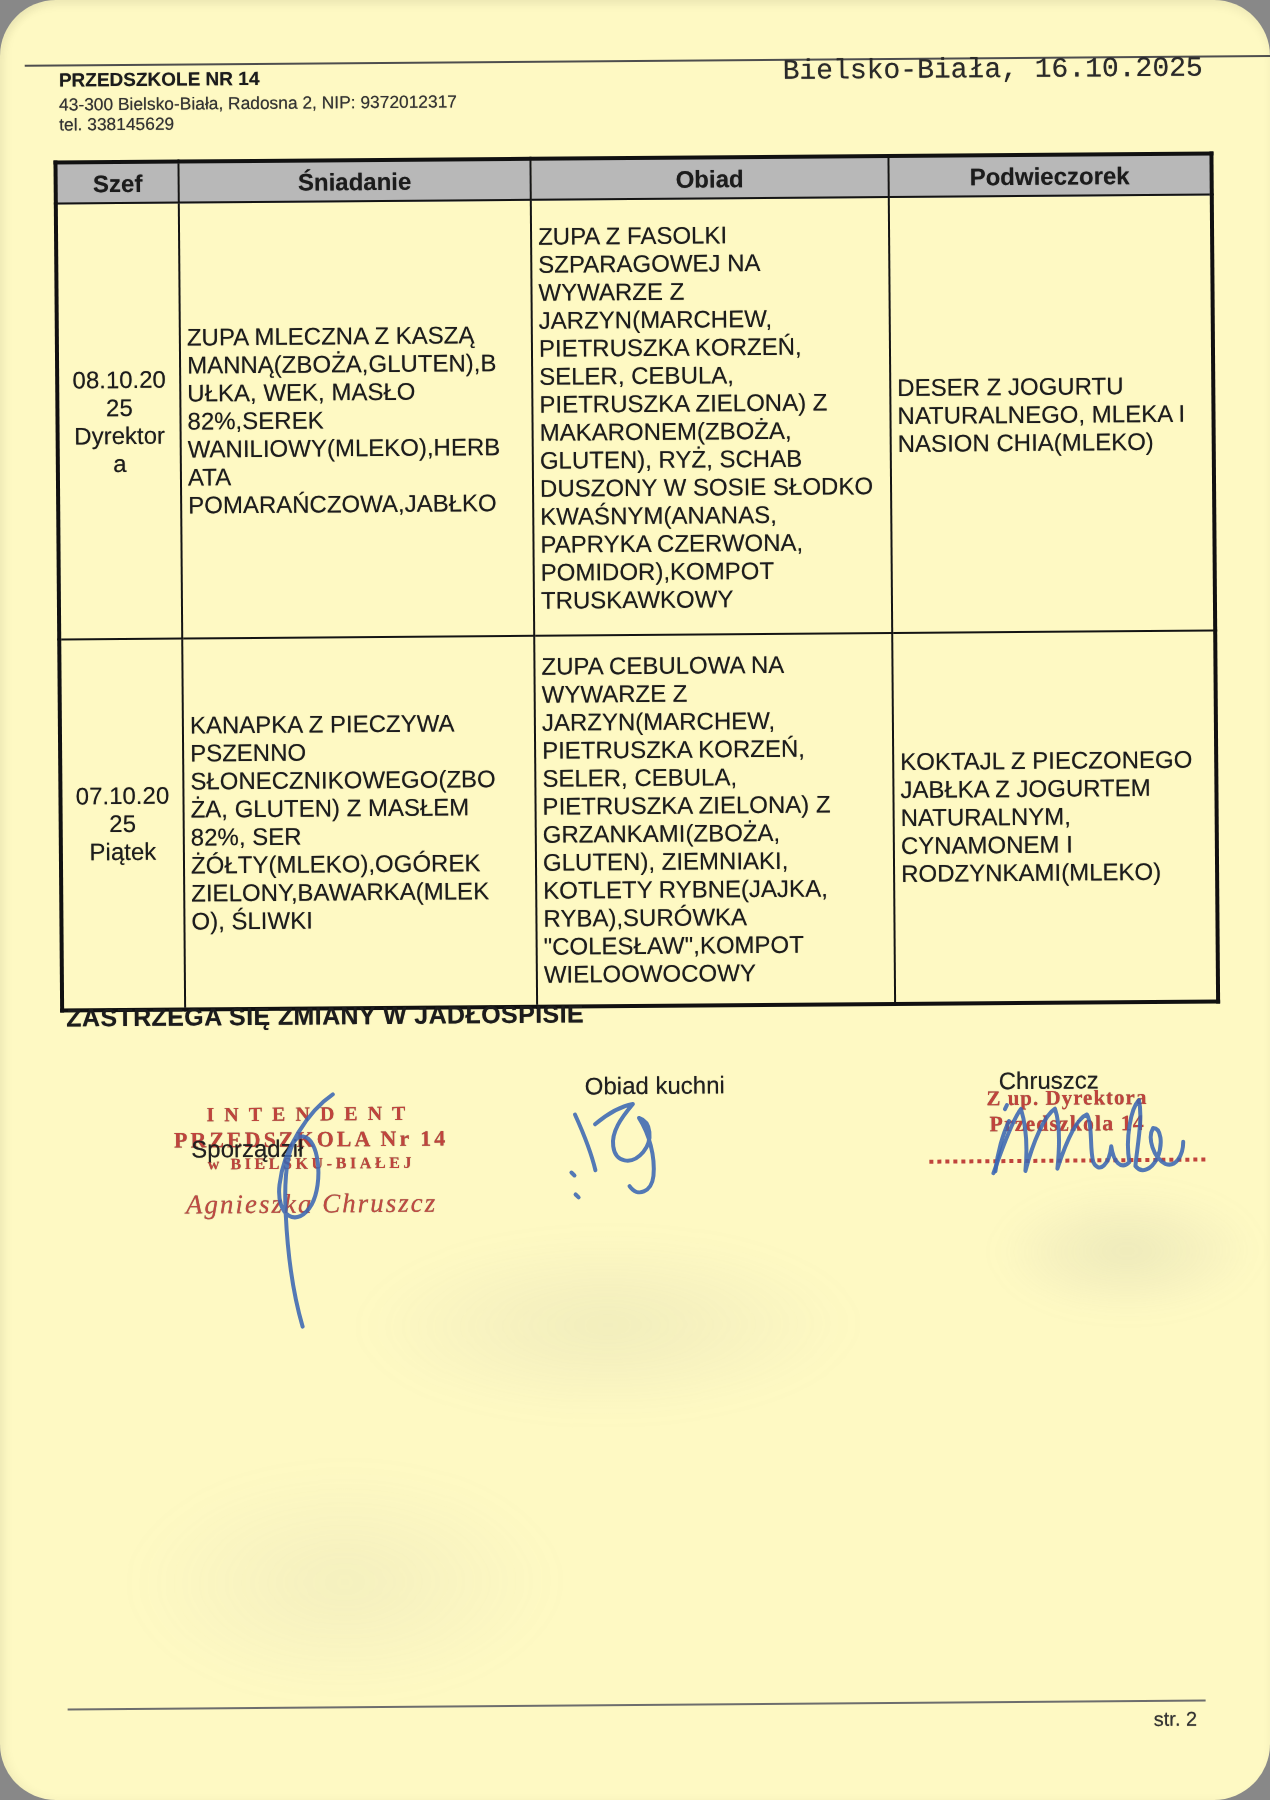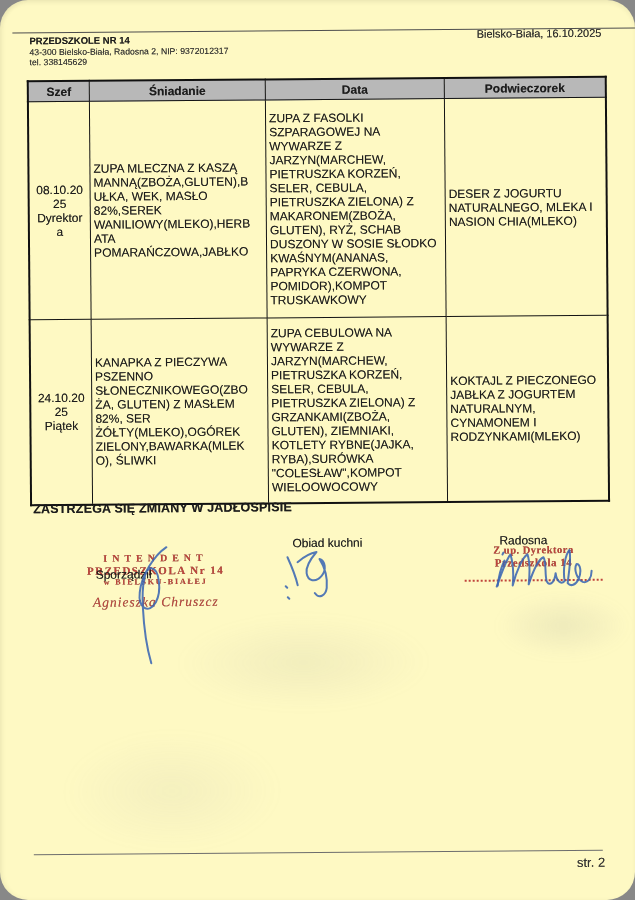--- a/index.html
+++ b/index.html
@@ -19,21 +19,21 @@
     transform:rotate(-0.45deg);
     transform-origin:50% 55%;
   }
   .soft{ text-shadow:0 0 .4px rgba(0,0,0,.5); }
 
   
   .top-rule{position:absolute;left:16px;right:-4px;top:30px;border-top:1.5px solid #4e4e4e;}
   .letterhead{position:absolute;left:33px;top:34px;line-height:10.5px;}
   .org-name{font-weight:bold;font-size:9.5px;}
   .org-sub{font-size:8.7px;color:#333;}
-  .place-date{position:absolute;right:30px;top:29px;font-size:11px;color:#2a2a2a;}
+  .place-date{position:absolute;right:30px;top:29px;font-size:14px;color:#2a2a2a;font-family:Liberation Mono, monospace;}
 
   
   table.menu{
     position:absolute;left:30px;top:78px;
     width:573px;border-collapse:collapse;table-layout:fixed;
     font-size:12px;line-height:14px;
   }
   table.menu th, table.menu td{border:1.5px solid #141414;vertical-align:middle;}
   table.menu{border:2px solid #111;}
   th.hdr{background:#b8b8b8;font-weight:bold;font-size:12px;height:19px;text-align:center;padding:0;}
@@ -65,21 +65,21 @@
   .stamp-director{left:462px;top:546px;width:142px;font-family:"Liberation Serif",serif;}
   .sd-l1{font-size:10.5px;font-weight:bold;letter-spacing:.5px;}
   .sd-l2{font-size:11px;font-weight:bold;letter-spacing:.5px;margin-top:1px;}
   .sd-dots{margin:11px auto 0 auto;width:138px;border-bottom:2px dotted #c0443c;height:0;}
 
   .pen-svg{position:absolute;left:0;top:0;width:635px;height:900px;z-index:6;pointer-events:none;}
   .pen-svg path{fill:none;stroke:#3b67b3;stroke-width:2;stroke-linecap:round;stroke-linejoin:round;opacity:.88;}
 
   
   .bottom-rule{position:absolute;left:31px;width:569px;top:852px;border-top:1.5px solid #6d6d6d;}
-  .page-num{position:absolute;left:574px;top:857px;font-size:13px;color:#333;}
+  .page-num{position:absolute;left:574px;top:857px;font-size:10px;color:#333;}
 
   
   .ghost{position:absolute;border-radius:50%;filter:blur(6px);pointer-events:none;}
   .g1{left:495px;top:595px;width:135px;height:65px;background:radial-gradient(rgba(150,150,145,.16),transparent 70%);}
   .g2{left:175px;top:615px;width:255px;height:95px;background:radial-gradient(rgba(150,150,145,.12),transparent 70%);}
   .g3{left:60px;top:730px;width:220px;height:120px;background:radial-gradient(rgba(160,160,155,.10),transparent 70%);}
 </style>
 </head>
 <body>
 
@@ -93,61 +93,61 @@
       <div class="org-sub">43-300 Bielsko-Biała, Radosna 2, NIP: 9372012317</div>
       <div class="org-sub">tel. 338145629</div>
     </div>
     <div class="place-date">Bielsko-Biała, 16.10.2025</div>
 
     <table class="menu">
       <tbody>
           <tr>
         <th class="hdr" style="width:60px">Szef</th>
         <th class="hdr" style="width:175px">Śniadanie</th>
-        <th class="hdr" style="width:178px">Data</th>
+        <th class="hdr" style="width:178px">Obiad</th>
         <th class="hdr" style="width:160px">Podwieczorek</th>
       </tr>
       <tr class="r1">
         <td class="c-date">
           <div>08.10.2025</div>
           <div>Dyrektora</div>
         </td>
         <td class="c-breakfast">
           <div class="wrapword">ZUPA MLECZNA Z KASZĄ MANNĄ(ZBOŻA,GLUTEN),BUŁKA, WEK, MASŁO 82%,SEREK WANILIOWY(MLEKO),HERBATA POMARAŃCZOWA,JABŁKO</div>
         </td>
         <td class="c-lunch">
           <div class="wrapword">ZUPA Z FASOLKI SZPARAGOWEJ NA WYWARZE Z JARZYN(MARCHEW, PIETRUSZKA KORZEŃ, SELER, CEBULA, PIETRUSZKA ZIELONA) Z MAKARONEM(ZBOŻA, GLUTEN), RYŻ, SCHAB DUSZONY W SOSIE SŁODKO KWAŚNYM(ANANAS, PAPRYKA CZERWONA, POMIDOR),KOMPOT TRUSKAWKOWY</div>
         </td>
         <td class="c-snack">
           <div class="wrapword">DESER Z JOGURTU NATURALNEGO, MLEKA I NASION CHIA(MLEKO)</div>
         </td>
       </tr>
       <tr class="r2">
         <td class="c-date">
-          <div>24.10.2025</div>
+          <div>07.10.2025</div>
           <div>Piątek</div>
         </td>
         <td class="c-breakfast">
           <div class="wrapword">KANAPKA Z PIECZYWA PSZENNO SŁONECZNIKOWEGO(ZBOŻA, GLUTEN) Z MASŁEM 82%, SER ŻÓŁTY(MLEKO),OGÓREK ZIELONY,BAWARKA(MLEKO), ŚLIWKI</div>
         </td>
         <td class="c-lunch">
           <div class="wrapword">ZUPA CEBULOWA NA WYWARZE Z JARZYN(MARCHEW, PIETRUSZKA KORZEŃ, SELER, CEBULA, PIETRUSZKA ZIELONA) Z GRZANKAMI(ZBOŻA, GLUTEN), ZIEMNIAKI, KOTLETY RYBNE(JAJKA, RYBA),SURÓWKA "COLESŁAW",KOMPOT WIELOOWOCOWY</div>
         </td>
         <td class="c-snack">
           <div class="wrapword">KOKTAJL Z PIECZONEGO JABŁKA Z JOGURTEM NATURALNYM, CYNAMONEM I RODZYNKAMI(MLEKO)</div>
         </td>
       </tr>
     </tbody>
       </table>
 
     <div class="note">ZASTRZEGA SIĘ ZMIANY W JADŁOSPISIE</div>
 
     <div class="sig-label lbl-prepared">Sporządził</div>
     <div class="sig-label lbl-chef">Obiad kuchni</div>
-    <div class="sig-label lbl-director">Radosna</div>
+    <div class="sig-label lbl-director">Chruszcz</div>
 
     <div class="stamp stamp-intendent">
       <div class="st-l1">INTENDENT</div>
       <div class="st-l2">PRZEDSZKOLA Nr 14</div>
       <div class="st-l3">w BIELSKU-BIAŁEJ</div>
       <div class="st-name">Agnieszka Chruszcz</div>
     </div>
 
     <div class="stamp stamp-director">
       <div class="sd-l1">Z up. Dyrektora</div>

